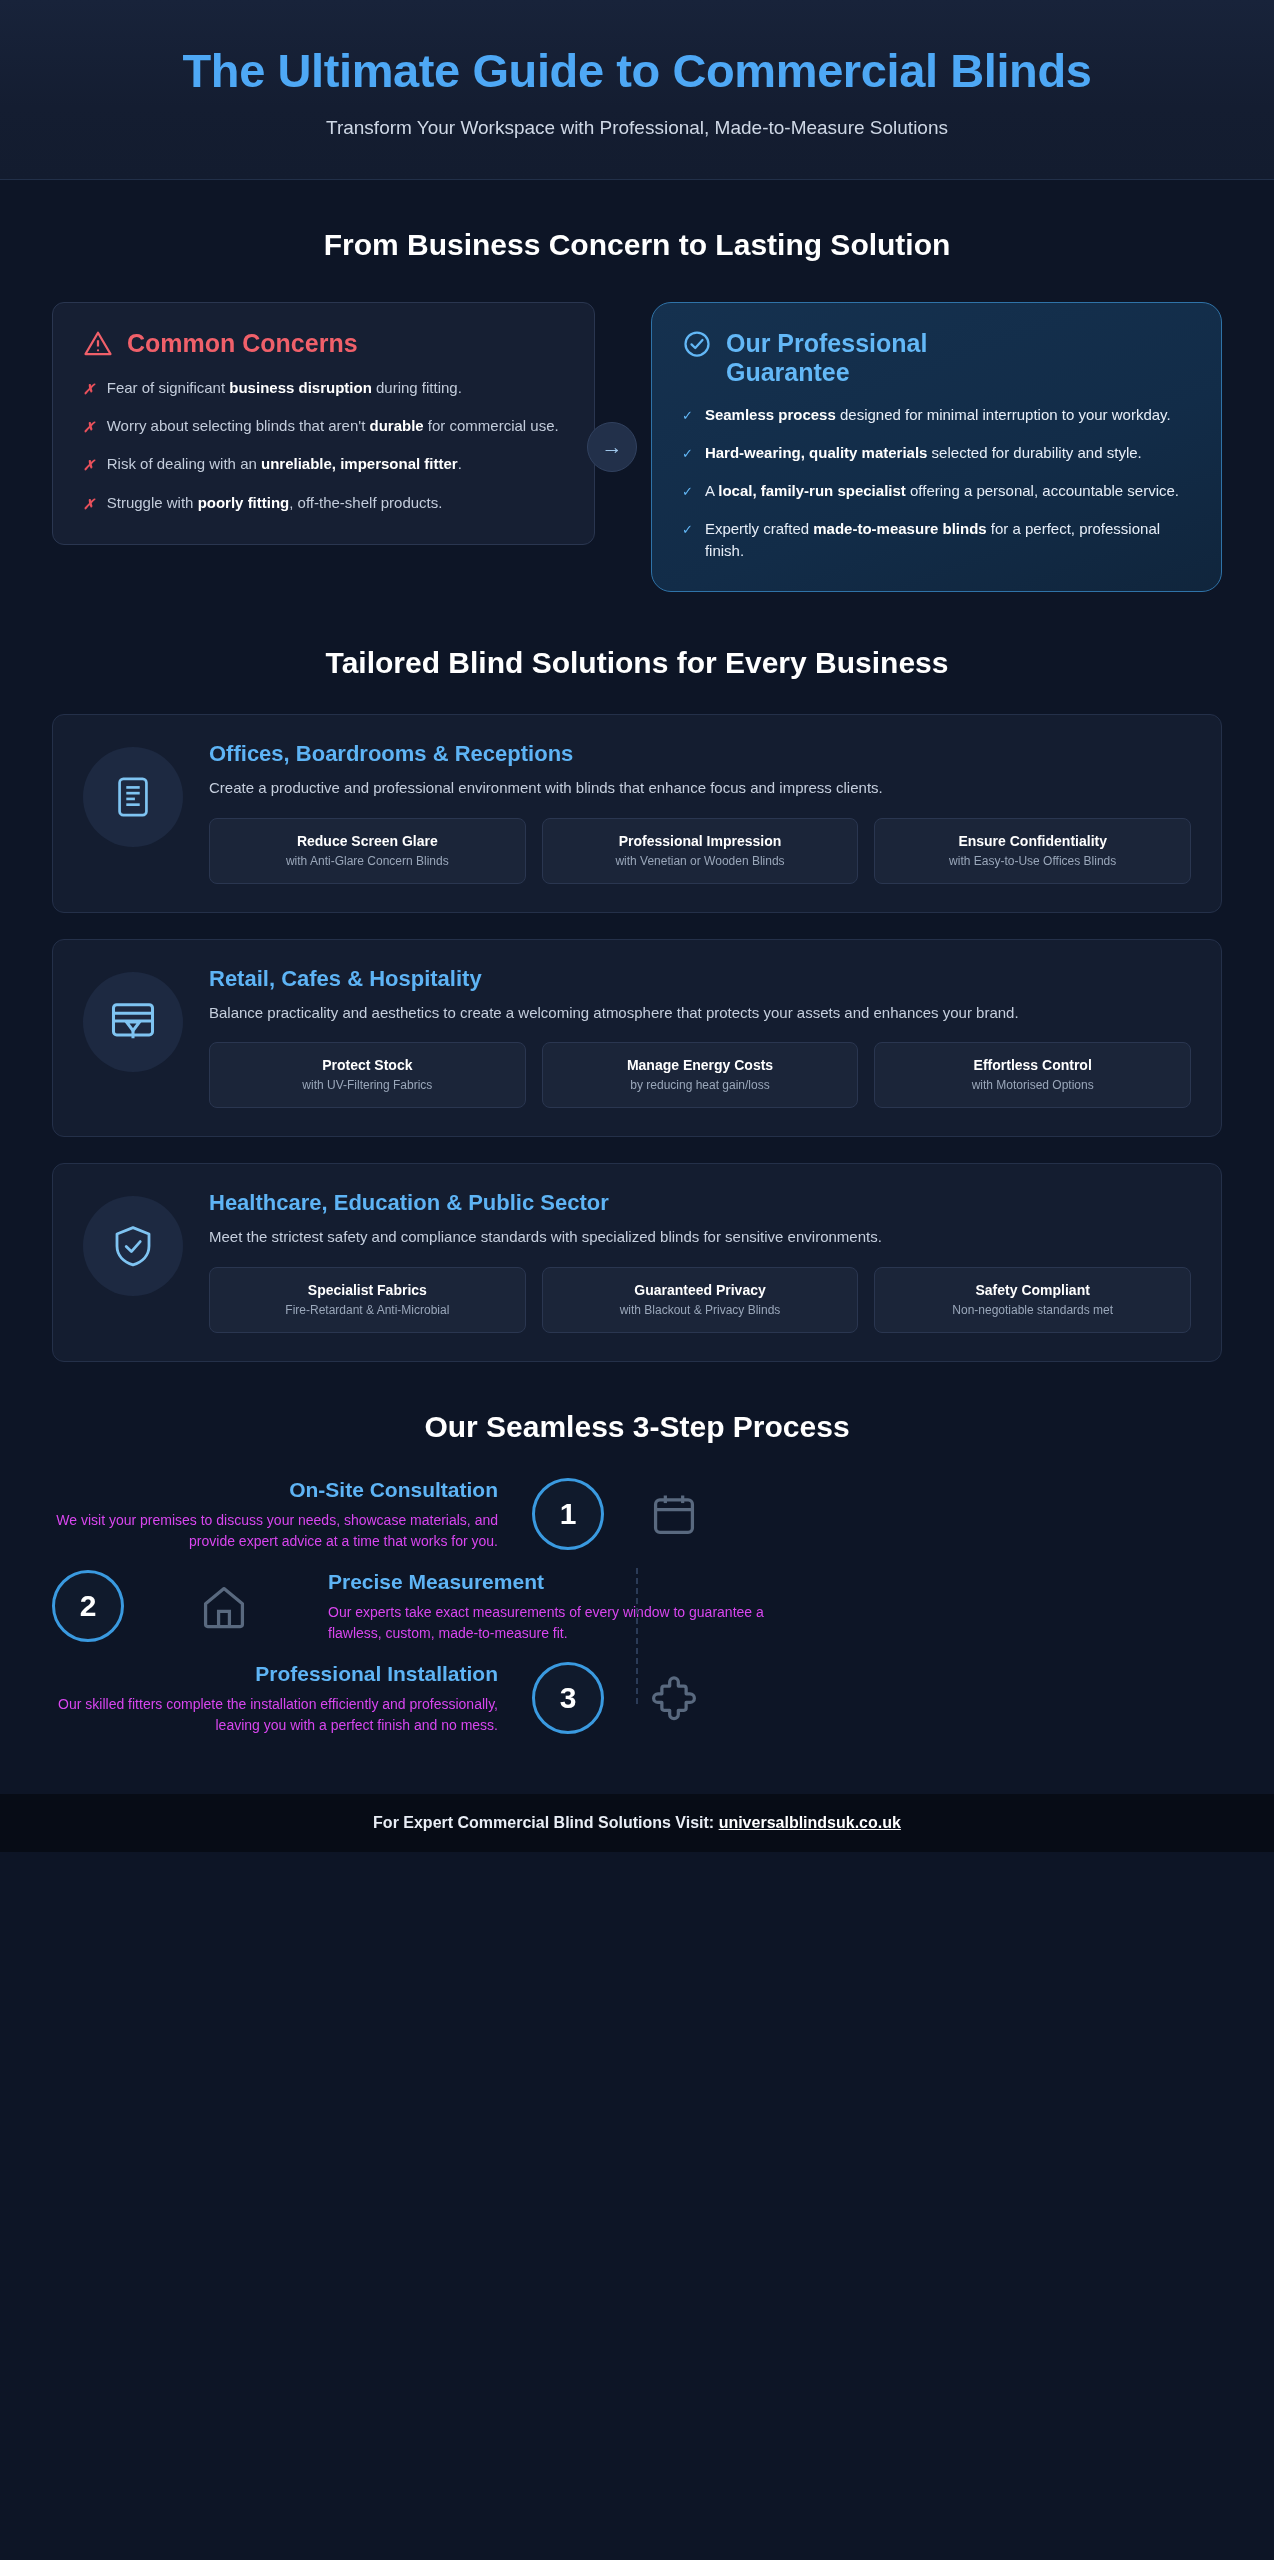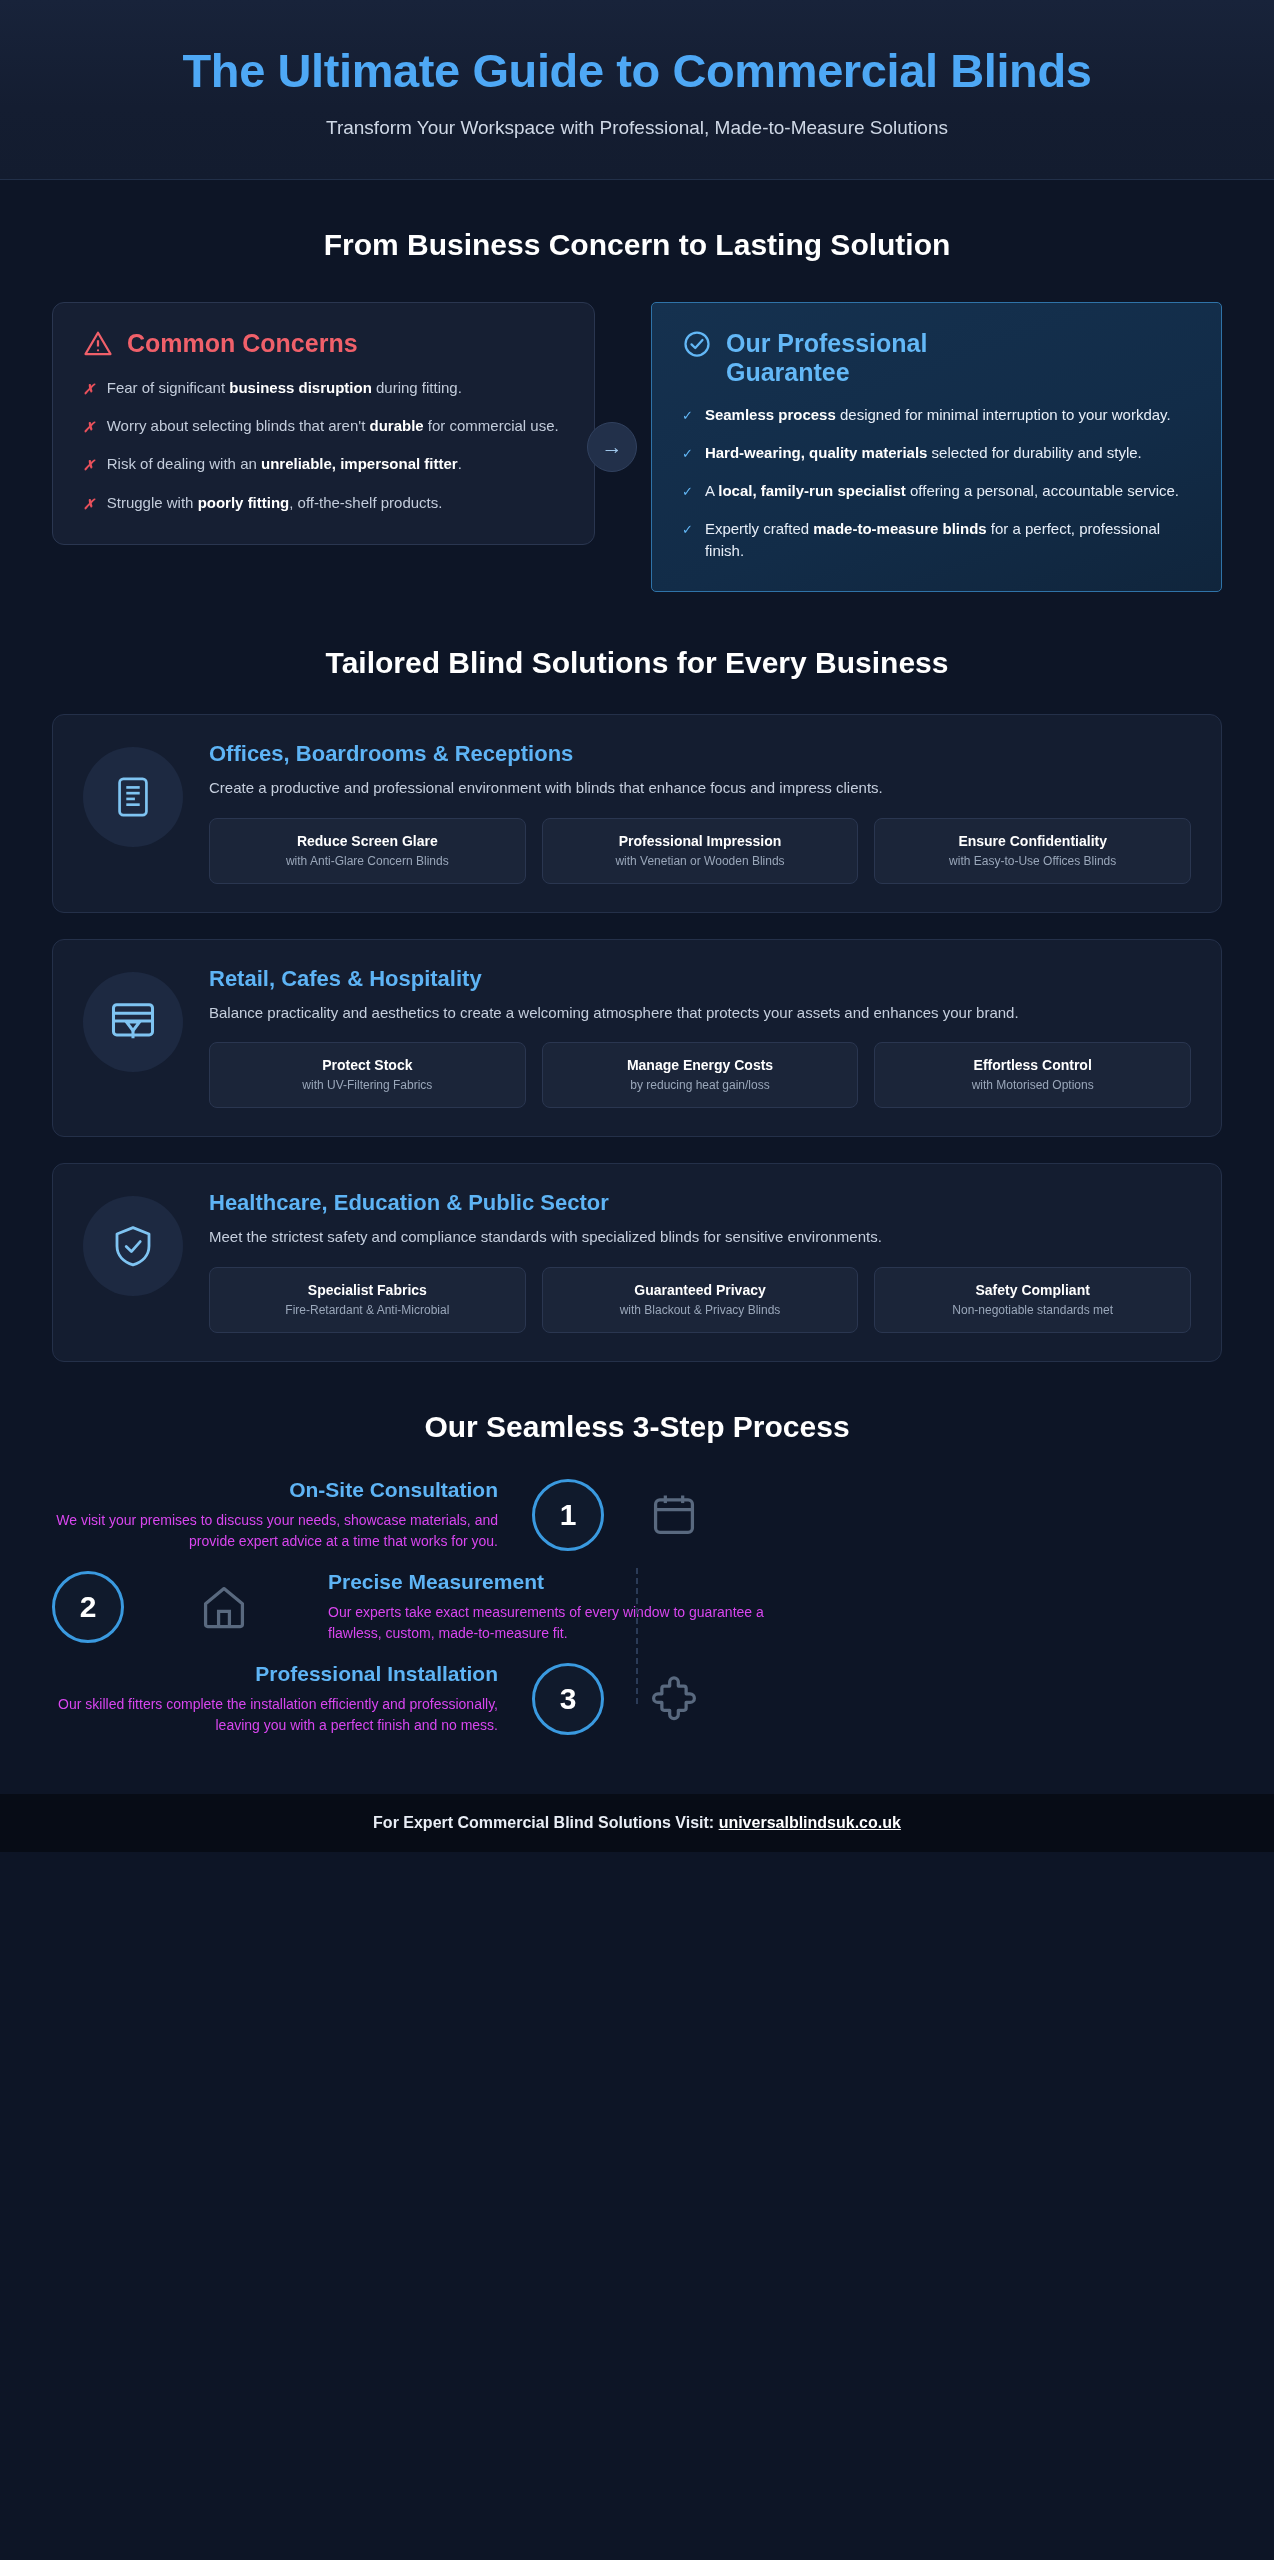--- a/index.html
+++ b/index.html
@@ -58,21 +58,21 @@
     width: 563px;
     background: #161f33;
     border: 1px solid #2a3650;
     border-radius: 12px;
     padding: 26px 30px 30px;
   }
   .card-guarantee {
     width: 592px;
     background: linear-gradient(160deg, #15314f 0%, #122c48 60%, #10253c 100%);
     border: 1px solid #2f73a8;
-    border-radius: 5px;
+    border-radius: 20px;
     padding: 26px 30px 30px;
     margin-left: 22px;
   }
   .card-head {
     display: flex;
     align-items: flex-start;
     gap: 14px;
     margin-bottom: 18px;
   }
   .card-head .title-red {
@@ -188,21 +188,20 @@
     color: #9aa7ba;
     font-size: 12px;
   }
 
   
   .process {
     padding: 0 52px 40px;
   }
   .step {
     display: flex;
-    align-items: center;
     margin-bottom: 18px;
   }
   .step-text { width: 480px; }
   .step-text h4 {
     font-size: 21px;
     font-weight: bold;
     color: #5eb4f5;
     margin-bottom: 8px;
   }
   .step-text p {

